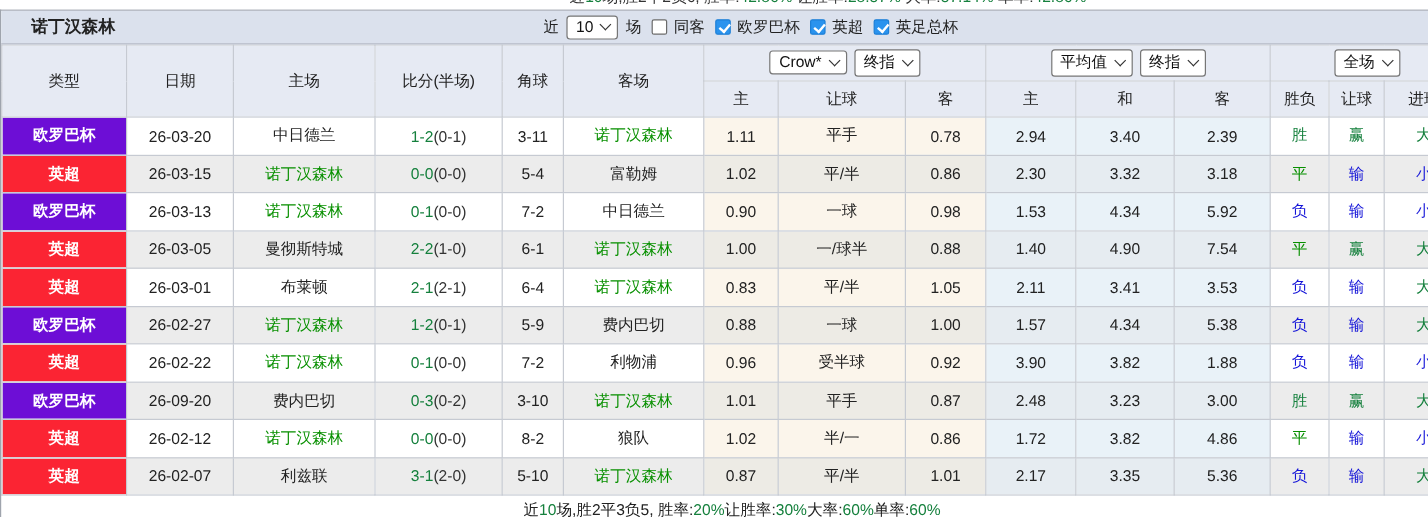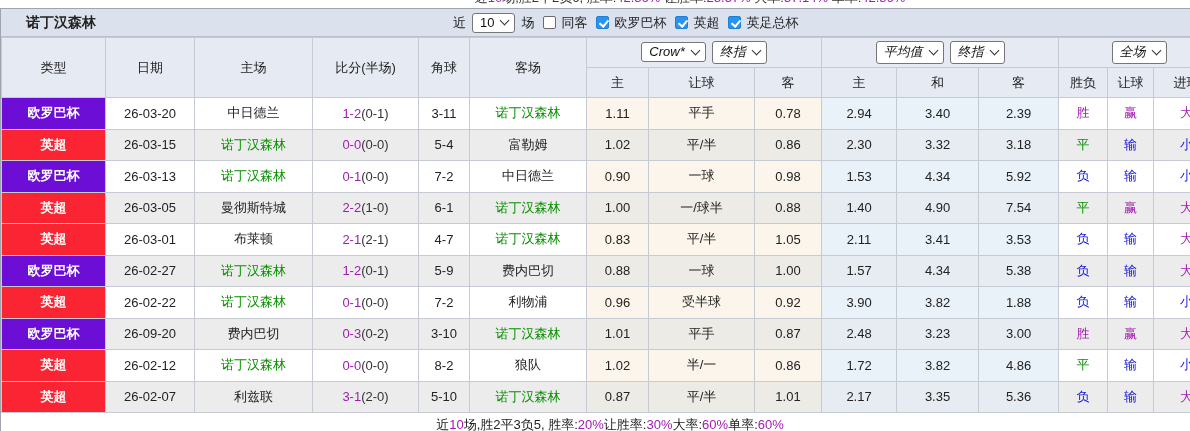--- a/index.html
+++ b/index.html
@@ -1,20 +1,20 @@
 <!DOCTYPE html>
 <html><head>
 <meta charset="utf-8">
 <style>
   html,body{margin:0;padding:0;width:1190px;height:431px;overflow:hidden;background:#fff;
     font-family:"Liberation Sans","DejaVu Sans",sans-serif;}
   .top-strip{height:8px;overflow:hidden;position:relative;}
   .top-strip .line{position:absolute;top:-11px;left:0;width:1380px;text-align:center;
     font-size:13px;color:#333;white-space:nowrap;}
-  .c-red{color:#a21caf;}
+  .c-red{color:#15803d;}
   .c-green{color:#089000;}
   .c-blue{color:#1414d8;}
   .wrap{width:1218px;border:1px solid #9fa4ad;border-right:none;}
   .titlebar{height:27px;background:#dbe1ed;border-bottom:1px solid #b9bec9;position:relative;
     display:flex;align-items:center;}
   .titlebar .team{font-size:14px;font-weight:bold;color:#222;margin-left:25px;}
   .controls{position:absolute;left:452px;top:0;height:27px;display:flex;align-items:center;
     font-size:13px;color:#222;gap:3px;white-space:nowrap;}
   .sel{display:inline-flex;align-items:center;background:#fff;border:1px solid #767676;
     border-radius:3px;padding:1px 5px 2px 7px;font-size:13px;color:#111;margin:0 3px;cursor:default;}
@@ -25,21 +25,21 @@
   .cb.on{background:#2a93ee;border:1px solid #1d7fd6;box-sizing:border-box;position:relative;}
   .cb.on::after{content:"";position:absolute;left:3.5px;top:0.5px;width:4px;height:7px;
     border-right:2px solid #fff;border-bottom:2px solid #fff;transform:rotate(40deg);}
   table{border-collapse:collapse;table-layout:fixed;width:1218px;}
   col.c1{width:104px}col.c2{width:89px}col.c3{width:118px}col.c4{width:106px}col.c5{width:51px}
   col.c6{width:117px}col.c7{width:62px}col.c8{width:106px}col.c9{width:67px}col.c10{width:75px}
   col.c11{width:82px}col.c12{width:80px}col.c13{width:49px}col.c14{width:46px}col.c15{width:66px}
   th,td{border:1px solid #c6cad2;font-weight:normal;font-size:13px;color:#222;text-align:center;
     padding:0;overflow:hidden;white-space:nowrap;}
   thead th{background:#e6eaf3;height:29px;}
-  thead .grp{height:29px;font-style:italic;}
+  thead .grp{height:29px;}
   tbody td{height:30.5px;}
   tbody tr:nth-child(even) td{background:#ececec;}
   tbody tr:nth-child(odd) td{background:#ffffff;}
   tbody tr:nth-child(odd) td.crow{background:#fbf5eb;}
   tbody tr:nth-child(odd) td.avgc{background:#e9f2f8;}
   tbody tr:nth-child(even) td.crow{background:#edebe5;}
   tbody tr:nth-child(even) td.avgc{background:#e6ecf1;}
   td.lg{padding:0;}
   .badge{width:100%;height:100%;display:flex;align-items:center;justify-content:center;
     color:#fff;font-weight:bold;font-size:13px;cursor:pointer;}
@@ -212,21 +212,21 @@
           <td class="c-red">赢</td>
           <td class="c-red">大</td>
         </tr>
         <tr>
           <td class="lg">
             <div class="badge red">英超</div>
           </td>
           <td>26-03-01</td>
           <td><span class="teamname">布莱顿</span></td>
           <td><span class="c-red">2-1</span><span class="score-half">(2-1)</span></td>
-          <td>4-7</td>
+          <td>6-4</td>
           <td><span class="teamname green">诺丁汉森林</span></td>
           <td class="crow">0.83</td>
           <td class="crow">平/半</td>
           <td class="crow">1.05</td>
           <td class="avgc">2.11</td>
           <td class="avgc">3.41</td>
           <td class="avgc">3.53</td>
           <td class="c-blue">负</td>
           <td class="c-blue">输</td>
           <td class="c-red">大</td>

